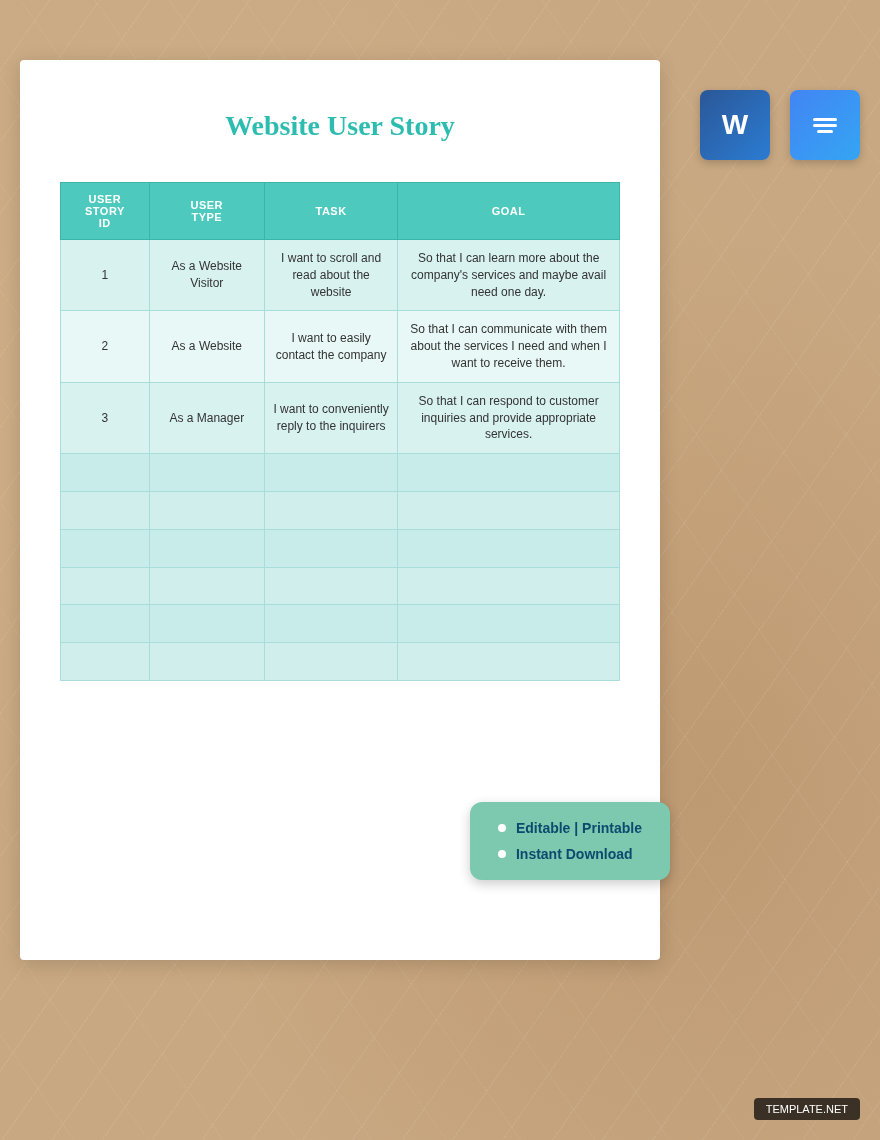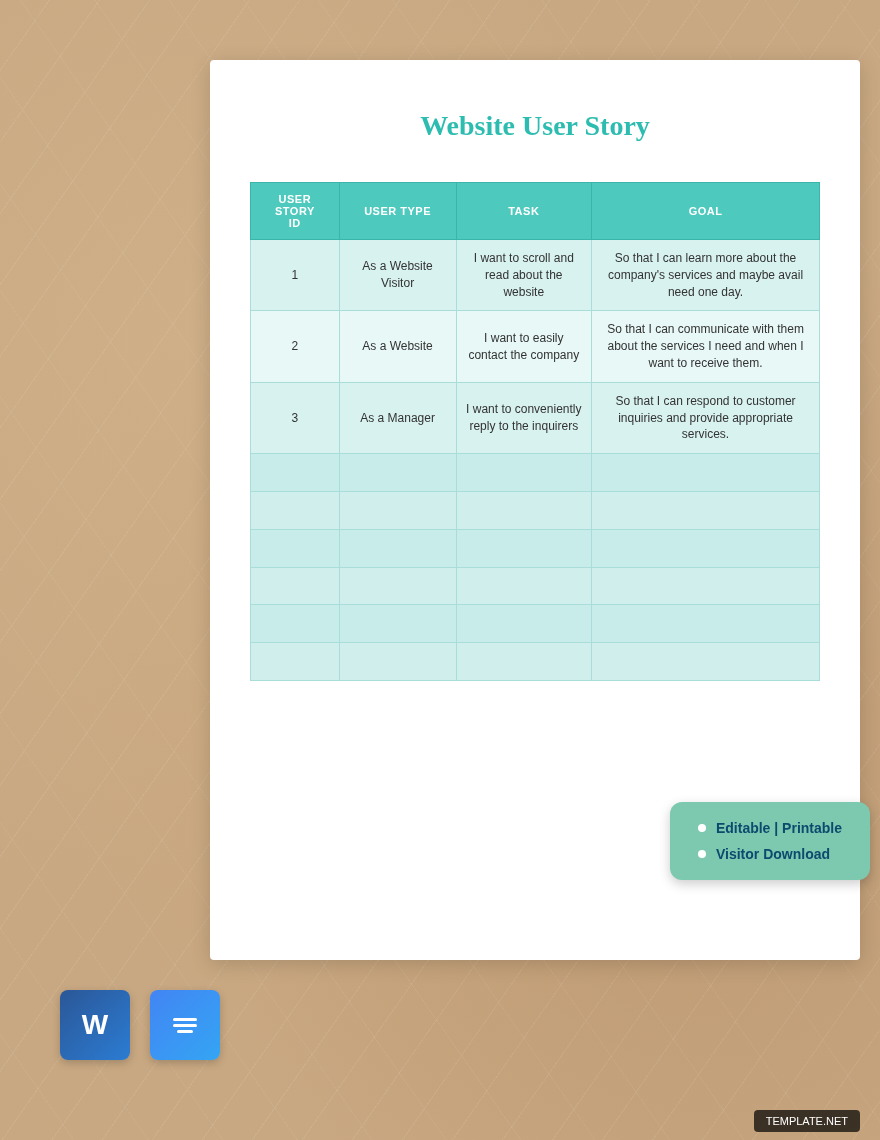--- a/index.html
+++ b/index.html
@@ -37,22 +37,22 @@
           rgba(255,255,255,0.05) 60px,
           rgba(255,255,255,0.05) 61px
         );
       pointer-events: none;
     }
 
     .page-wrapper {
       position: relative;
       z-index: 1;
       display: flex;
-      flex-direction: column;
-      align-items: flex-end;
+      flex-direction: row;
+      align-items: flex-start;
       padding: 60px 20px 30px;
     }
 
     .document-card {
       background: #ffffff;
       width: 650px;
       min-height: 900px;
       border-radius: 4px;
       padding: 50px 40px 60px;
       box-shadow: 0 4px 20px rgba(0,0,0,0.15);
@@ -179,21 +179,21 @@
     }
 
     .docs-icon {
       background: linear-gradient(135deg, #4285f4, #34a5f3);
       color: white;
     }
 
     
     .template-badge {
       position: fixed;
-      bottom: 8px;
+      bottom: 20px;
       right: 20px;
       background: rgba(0,0,0,0.7);
       color: #fff;
       padding: 5px 12px;
       border-radius: 4px;
       font-size: 11px;
       font-family: Arial, sans-serif;
       margin-left: 8px;
     }
   </style>
@@ -273,21 +273,21 @@
         </tbody>
     </table>
 
     <div class="feature-badge">
       <div class="badge-item">
         <div class="badge-dot"></div>
         <span>Editable | Printable</span>
       </div>
       <div class="badge-item">
         <div class="badge-dot"></div>
-        <span>Visitor Download</span>
+        <span>Instant Download</span>
       </div>
     </div>
 
   </div>
 
   <div class="bottom-icons">
     <div class="app-icon word-icon">
       <span style="font-size:28px;">W</span>
     </div>
     <div class="app-icon docs-icon">

